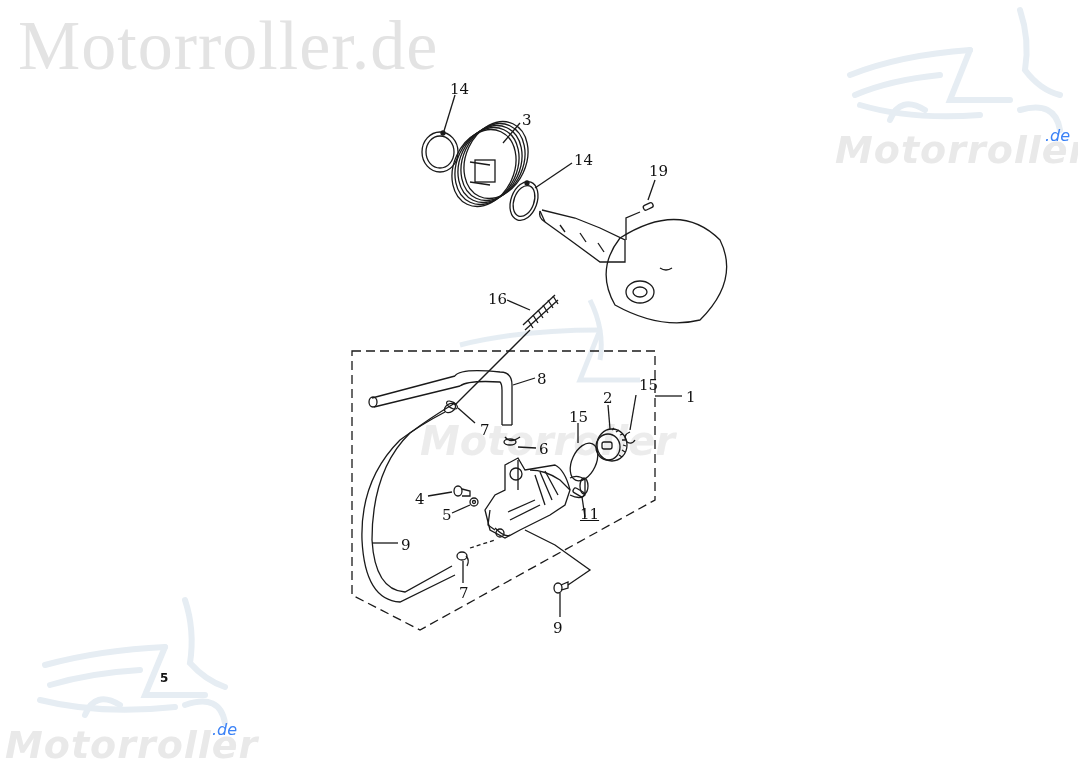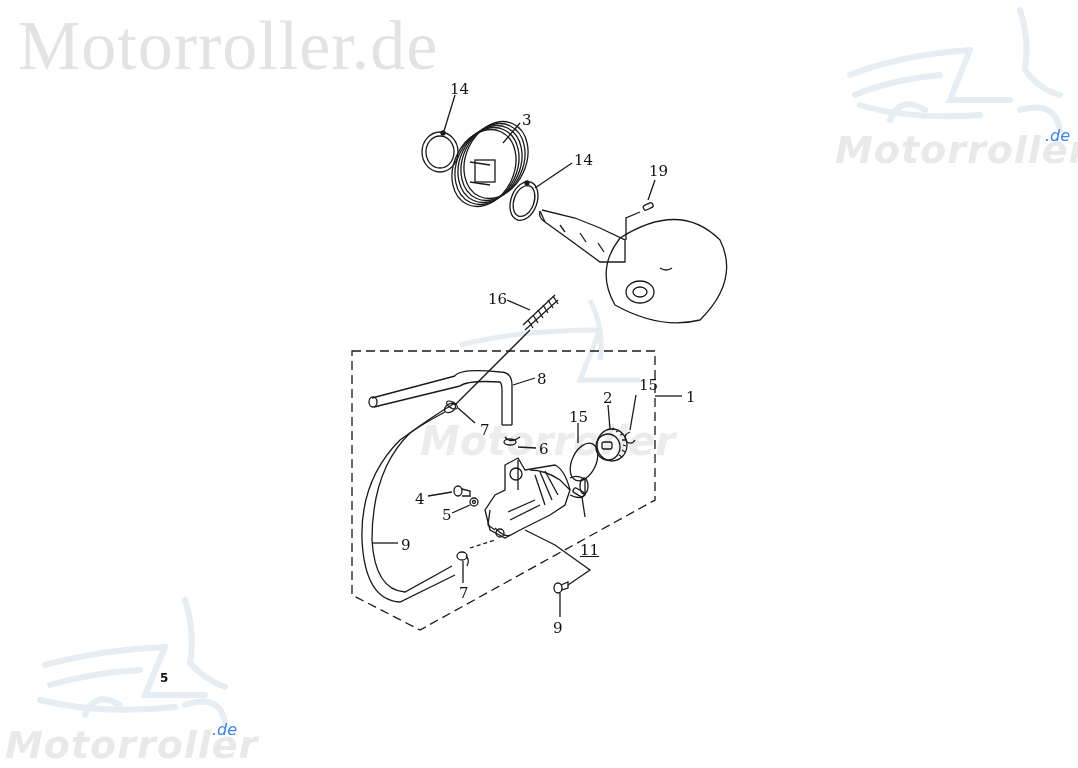--- a/index.html
+++ b/index.html
@@ -217,18 +217,18 @@
 <div class="callout" style="left:488px; top:292px;">16</div>
 <div class="callout" style="left:537px; top:372px;">8</div>
 <div class="callout" style="left:480px; top:423px;">7</div>
 <div class="callout" style="left:632px; top:378px;margin-left:7px;">15</div>
 <div class="callout" style="left:686px; top:390px;">1</div>
 <div class="callout" style="left:603px; top:391px;">2</div>
 <div class="callout" style="left:569px; top:410px;">15</div>
 <div class="callout" style="left:539px; top:442px;">6</div>
 <div class="callout" style="left:415px; top:492px;">4</div>
 <div class="callout" style="left:442px; top:508px;">5</div>
-<div class="callout" style="left:580px; top:543px;text-decoration:underline;">11</div>
+<div class="callout" style="left:580px; top:507px;text-decoration:underline;">11</div>
 <div class="callout" style="left:401px; top:538px;">9</div>
 <div class="callout" style="left:459px; top:586px;">7</div>
 <div class="callout" style="left:553px; top:621px;">9</div>
 
 <div class="page-num">5</div>
 
 </body></html>

